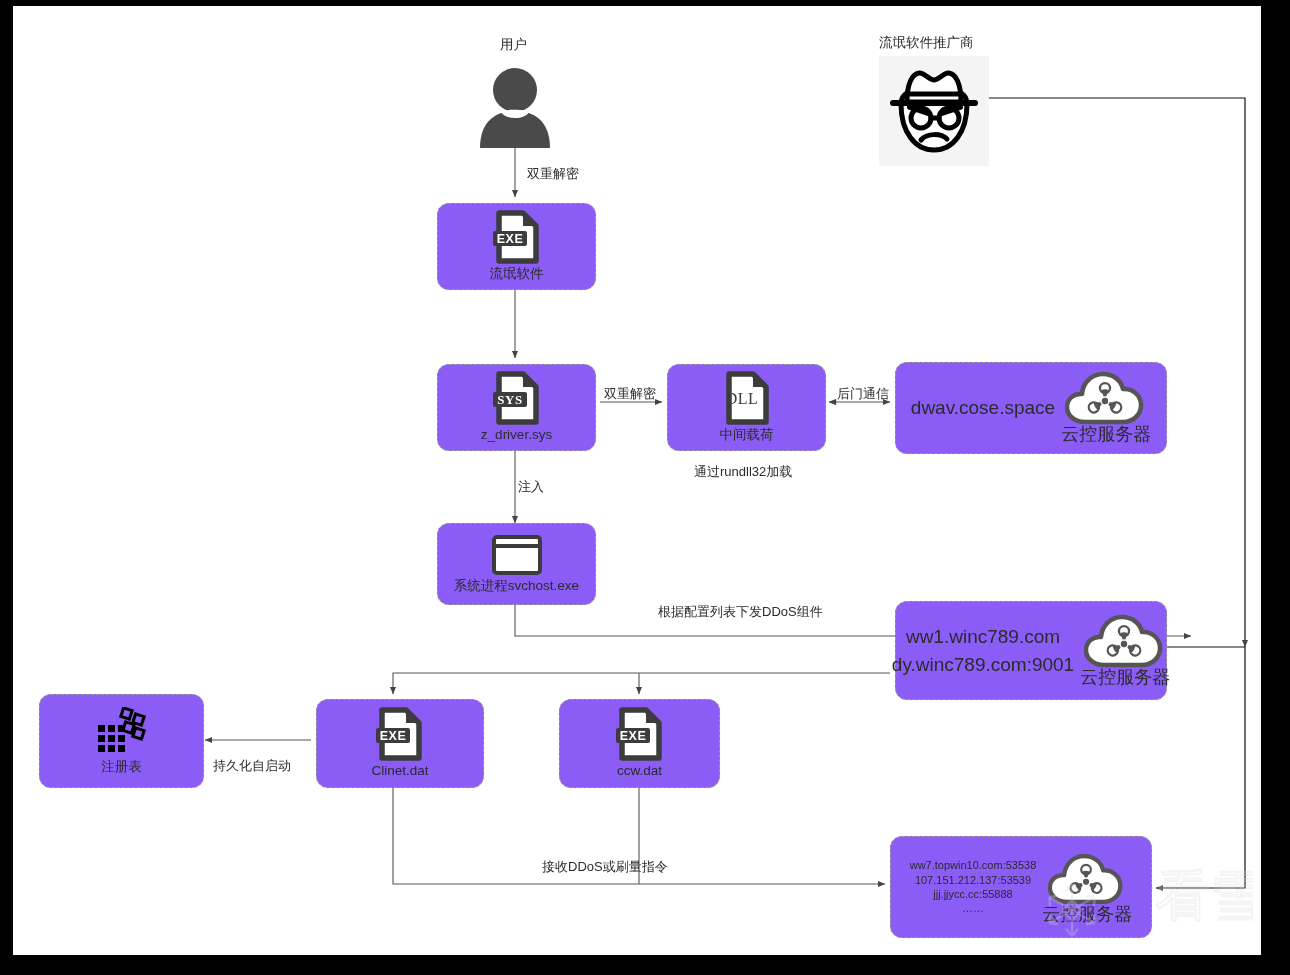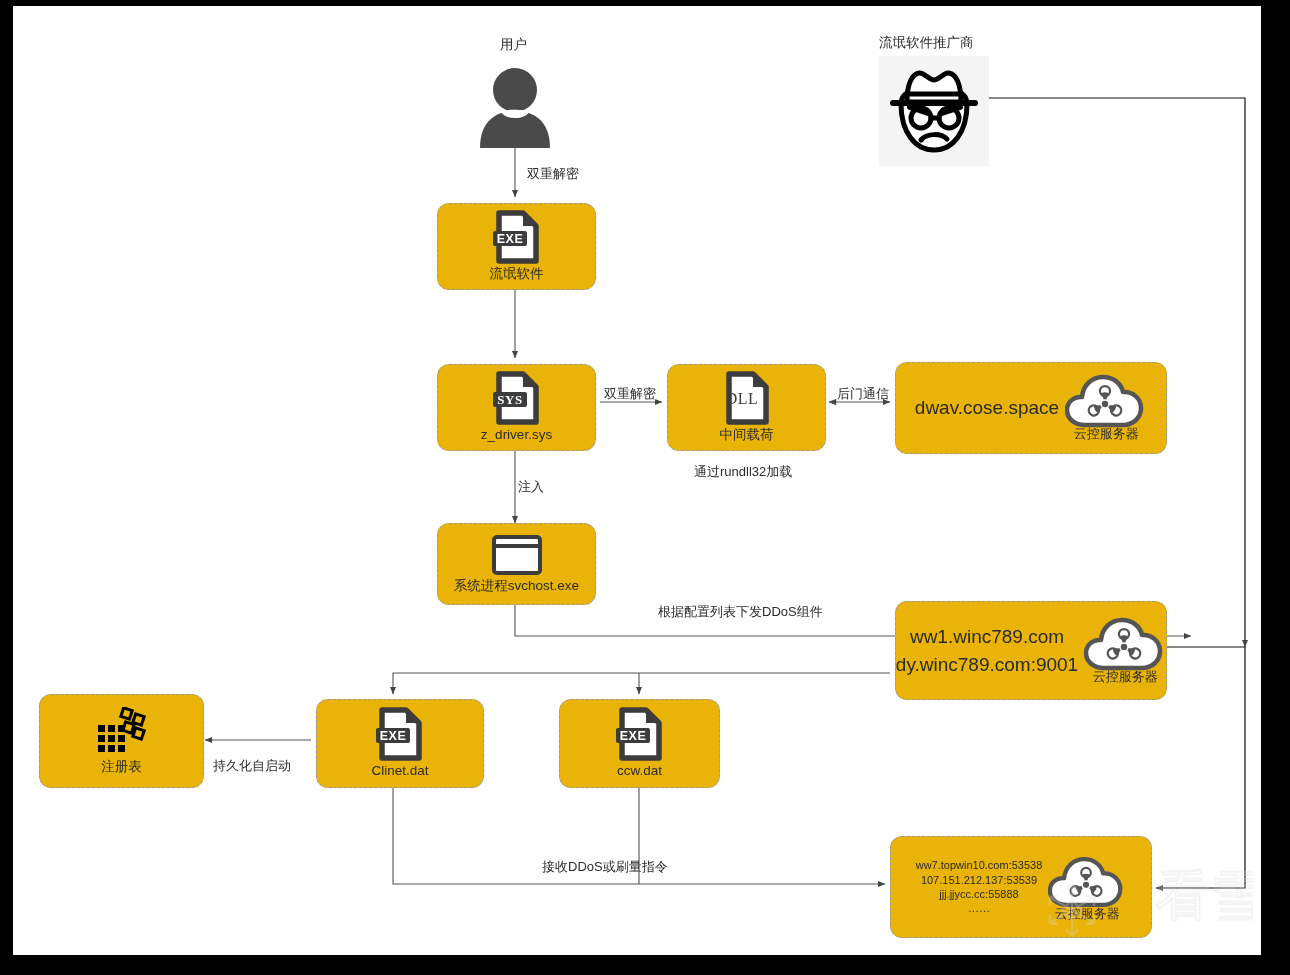--- a/index.html
+++ b/index.html
@@ -11,21 +11,21 @@
   #frame{position:absolute;left:0;top:0;width:1290px;height:975px;background:#000;}
   #canvas{
     position:absolute;left:5px;top:6px;width:1248px;height:949px;
     background:#ffffff;overflow:hidden;margin-left:8px;
   }
   .abs{position:absolute;}
 
   
   .node{
     position:absolute;
-    background:#eab308;
+    background:#8b5cf6;
     border:1.4px dashed #9a9a9a;
     border-radius:12px;
     box-sizing:border-box;
     display:flex;
     align-items:center;
     justify-content:center;
   }
   .node .inner{
     display:flex;flex-direction:column;align-items:center;justify-content:center;
     width:100%;
@@ -36,21 +36,21 @@
 
   
   .cloud-node .cwrap{
     display:flex;align-items:center;justify-content:center;width:100%;height:100%;
     padding:0 12px;box-sizing:border-box;gap:6px;
   }
   .cloud-node .addrs{
     font-size:19px;color:#2b2b2b;line-height:1.45;text-align:center;white-space:nowrap;
   }
   .cloud-node .cloudcol{display:flex;flex-direction:column;align-items:center;}
-  .cloud-node .clabel{font-size:13px;color:#2b2b2b;margin-top:-4px;white-space:nowrap;}
+  .cloud-node .clabel{font-size:18px;color:#2b2b2b;margin-top:-4px;white-space:nowrap;}
 
   
   .edge-label{
     position:absolute;font-size:13px;color:#2b2b2b;white-space:nowrap;
   }
   .title-label{
     position:absolute;font-size:13.5px;color:#2b2b2b;white-space:nowrap;
   }
 
   

